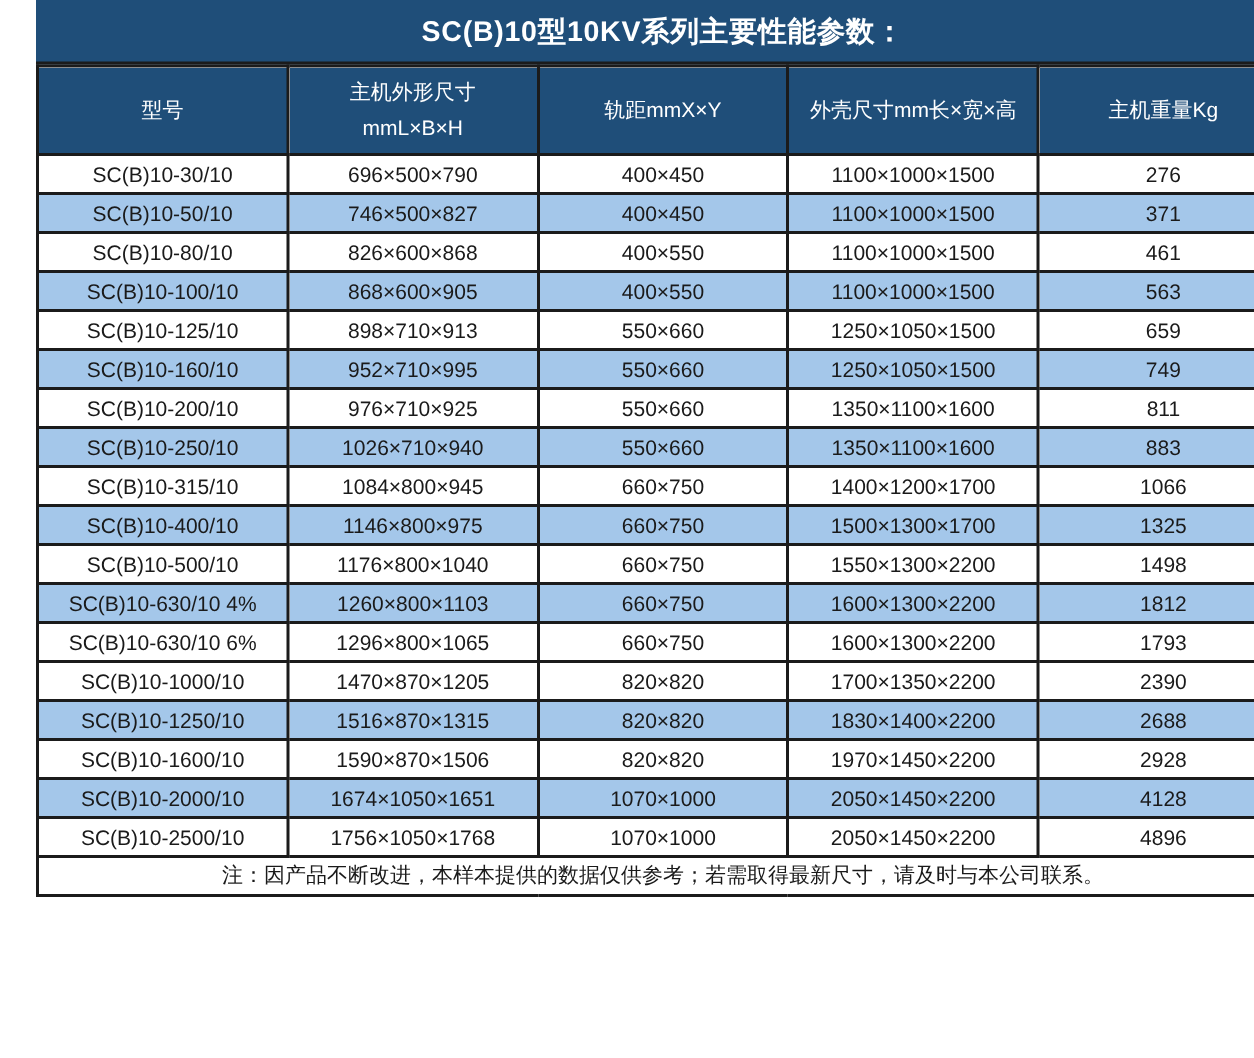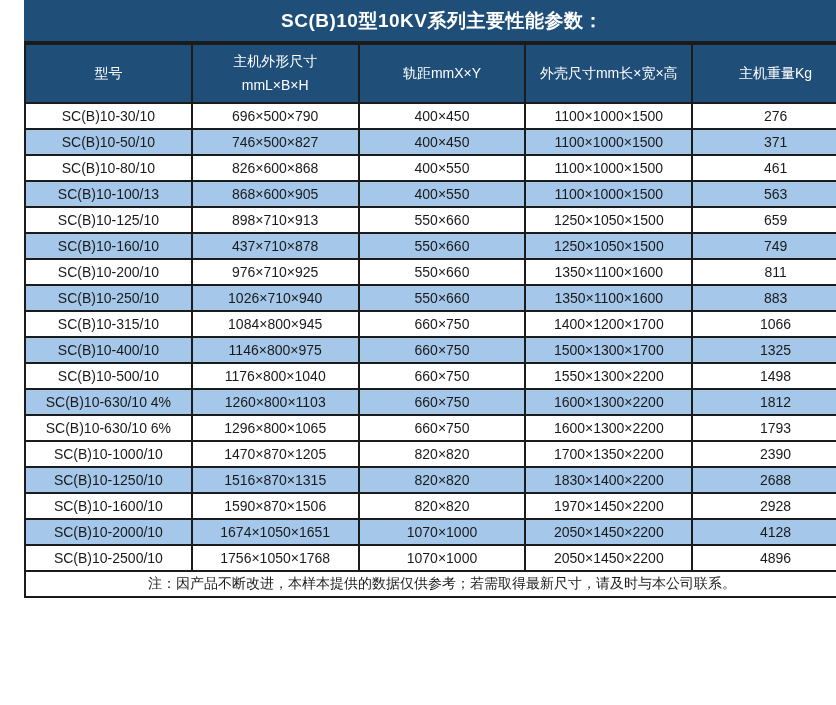--- a/index.html
+++ b/index.html
@@ -119,36 +119,36 @@
           <td>371</td>
         </tr>
         <tr>
           <td>SC(B)10-80/10</td>
           <td>826×600×868</td>
           <td>400×550</td>
           <td>1100×1000×1500</td>
           <td>461</td>
         </tr>
         <tr class="alt">
-          <td>SC(B)10-100/13</td>
+          <td>SC(B)10-100/10</td>
           <td>868×600×905</td>
           <td>400×550</td>
           <td>1100×1000×1500</td>
           <td>563</td>
         </tr>
         <tr>
           <td>SC(B)10-125/10</td>
           <td>898×710×913</td>
           <td>550×660</td>
           <td>1250×1050×1500</td>
           <td>659</td>
         </tr>
         <tr class="alt">
           <td>SC(B)10-160/10</td>
-          <td>437×710×878</td>
+          <td>952×710×995</td>
           <td>550×660</td>
           <td>1250×1050×1500</td>
           <td>749</td>
         </tr>
         <tr>
           <td>SC(B)10-200/10</td>
           <td>976×710×925</td>
           <td>550×660</td>
           <td>1350×1100×1600</td>
           <td>811</td>

